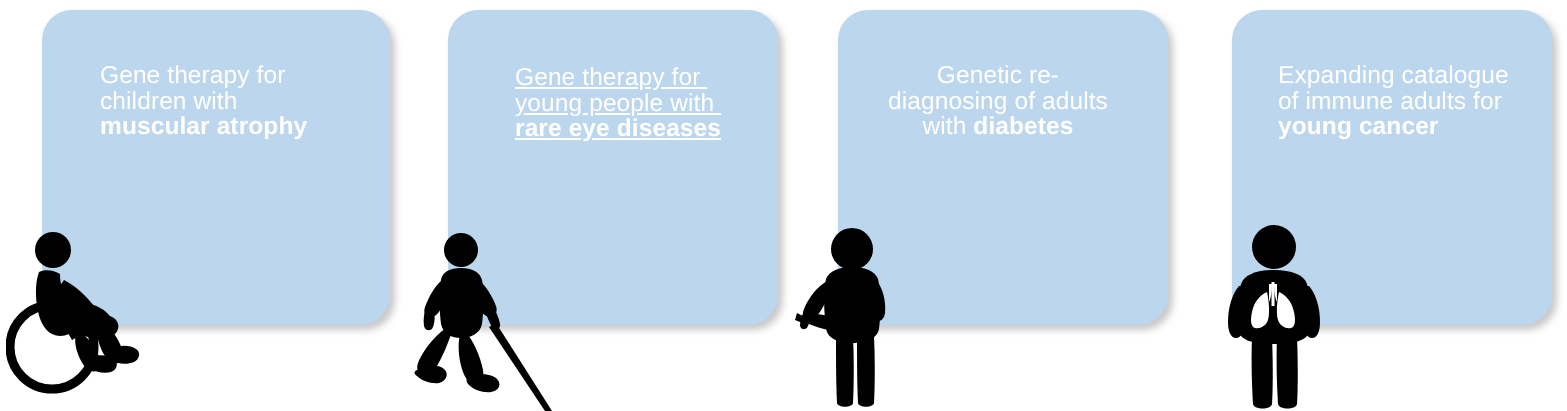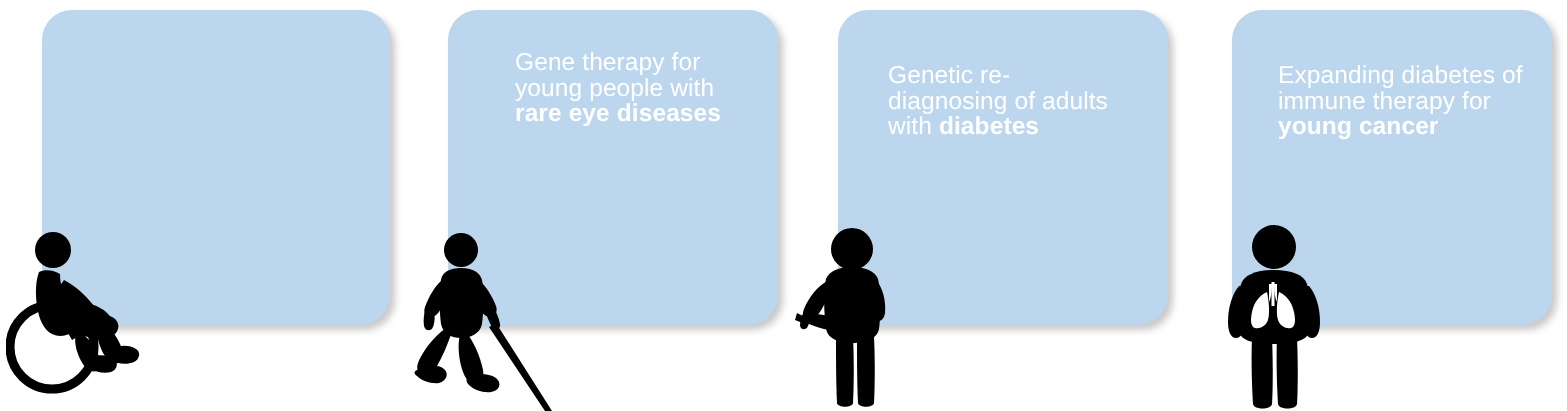--- a/index.html
+++ b/index.html
@@ -54,35 +54,36 @@
   }
   .figure svg { display: block; }
 
   
   .card-1 { left: 42px;   top: 10px; width: 348px; height: 315px; }
   .card-2 { left: 448px;  top: 10px; width: 330px; height: 315px; }
   .card-3 { left: 838px;  top: 10px; width: 330px; height: 315px; }
   .card-4 { left: 1232px; top: 10px; width: 320px; height: 315px; }
 
   .text-1 { left: 100px;  top: 63px; width: 250px; }
-  .text-2 { left: 515px;  top: 50px; width: 215px; }
-  .text-3 { left: 888px;  top: 63px; width: 220px; }
+  .text-2 { left: 515px;  top: 65px; width: 215px; text-decoration: underline; }
+  .text-3 { left: 888px;  top: 63px; width: 220px; text-align: center; }
   .text-4 { left: 1278px; top: 63px; width: 245px; }
 
   .fig-1 { left: 6px;    top: 228px; width: 160px; height: 183px; }
   .fig-2 { left: 404px;  top: 228px; width: 160px; height: 183px; }
   .fig-3 { left: 795px;  top: 225px; width: 120px; height: 186px; }
   .fig-4 { left: 1222px; top: 222px; width: 105px; height: 189px; }
 </style>
 </head>
 <body>
 
 <div id="stage">
 
   <div class="card card-1"></div>
+  <div class="card-text text-1"><span>Gene therapy for children with </span><b>muscular atrophy</b></div>
   <div class="figure fig-1">
     <svg viewBox="0 0 160 183" width="160" height="183" aria-hidden="true">
       <g fill="#000000">
 
         <circle cx="47" cy="22" r="18"></circle>
 
         <path d="M33,44 C30,52 29,64 31,78 C33,92 38,102 46,106
                  C54,110 64,108 70,100 C76,92 74,82 66,76
                  C58,70 54,58 54,46 C48,42 39,41 33,44 Z"></path>
 
@@ -184,21 +185,21 @@
                  C41,158 41,132 41,112 Z"></path>
         <path d="M62,112 L79,112 C80,132 80,158 79,178 C78,183 64,183 63,178
                  C62,158 62,132 62,112 Z"></path>
 
         <path d="M2,88 L12,93 L10,99 L0,95 Z"></path>
       </g>
     </svg>
   </div>
 
   <div class="card card-4"></div>
-  <div class="card-text text-4"><span>Expanding diabetes of immune therapy for </span><b>young cancer</b></div>
+  <div class="card-text text-4"><span>Expanding catalogue of immune adults for </span><b>young cancer</b></div>
   <div class="figure fig-4">
     <svg viewBox="0 0 105 189" width="105" height="189" aria-hidden="true">
       <g fill="#000000">
 
         <circle cx="52" cy="25" r="22"></circle>
 
         <path d="M19,62 C22,53 34,48 52,48 C70,48 82,53 85,62
                  C89,76 89,96 87,110 C85,119 70,122 52,122
                  C34,122 19,119 17,110 C15,96 15,76 19,62 Z"></path>
 

